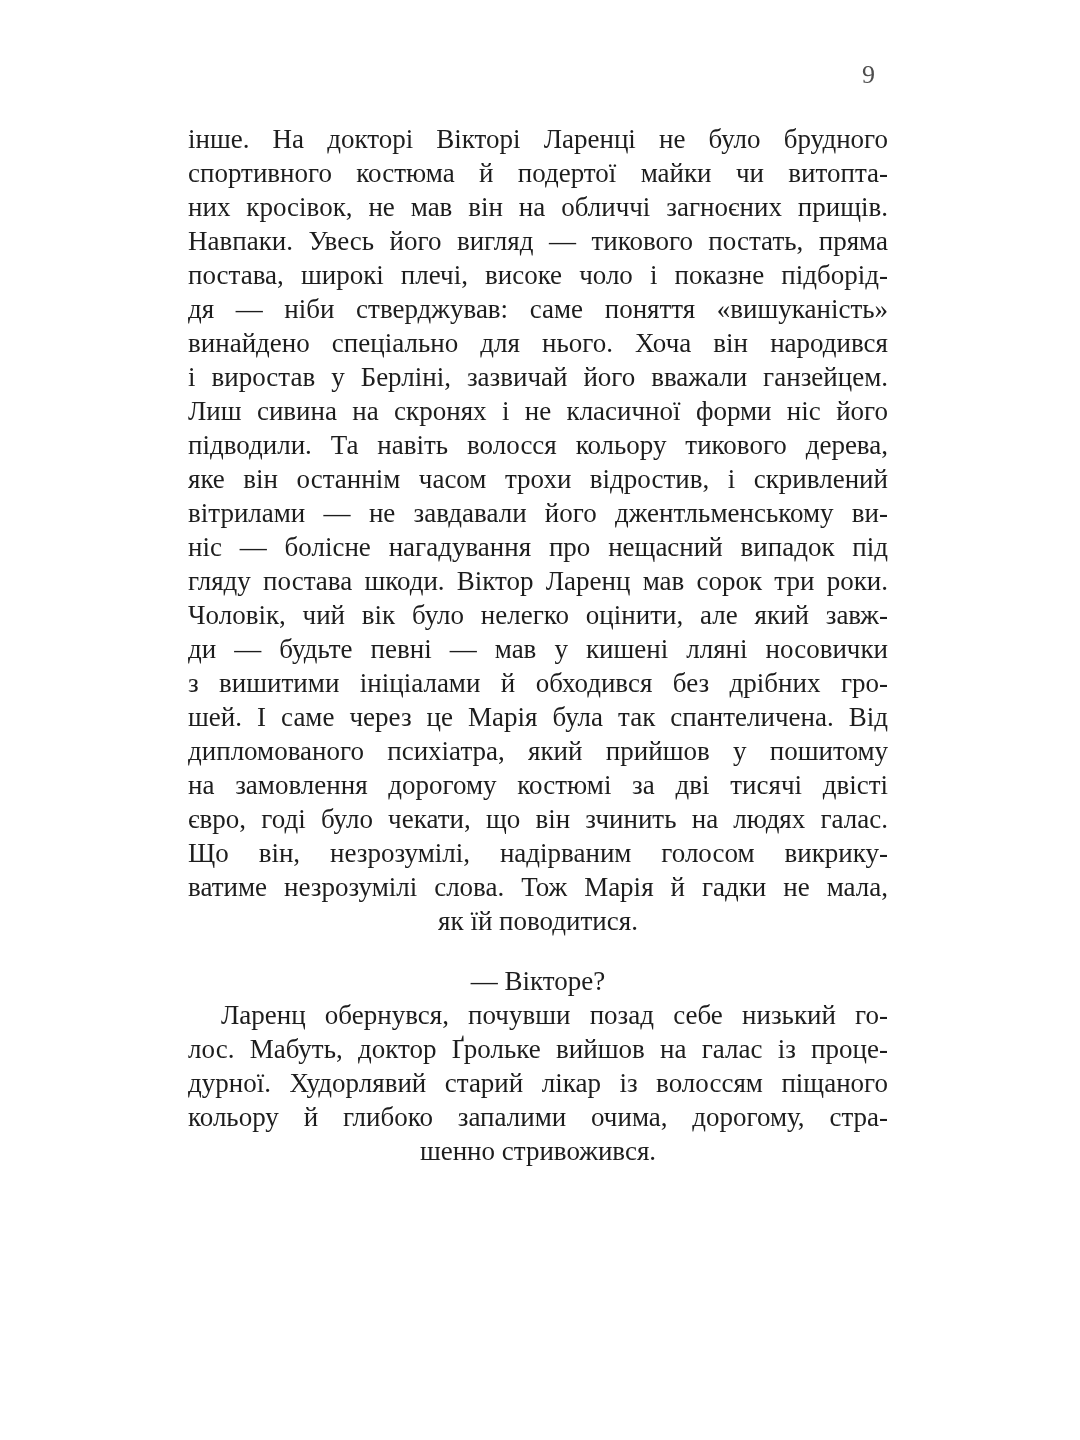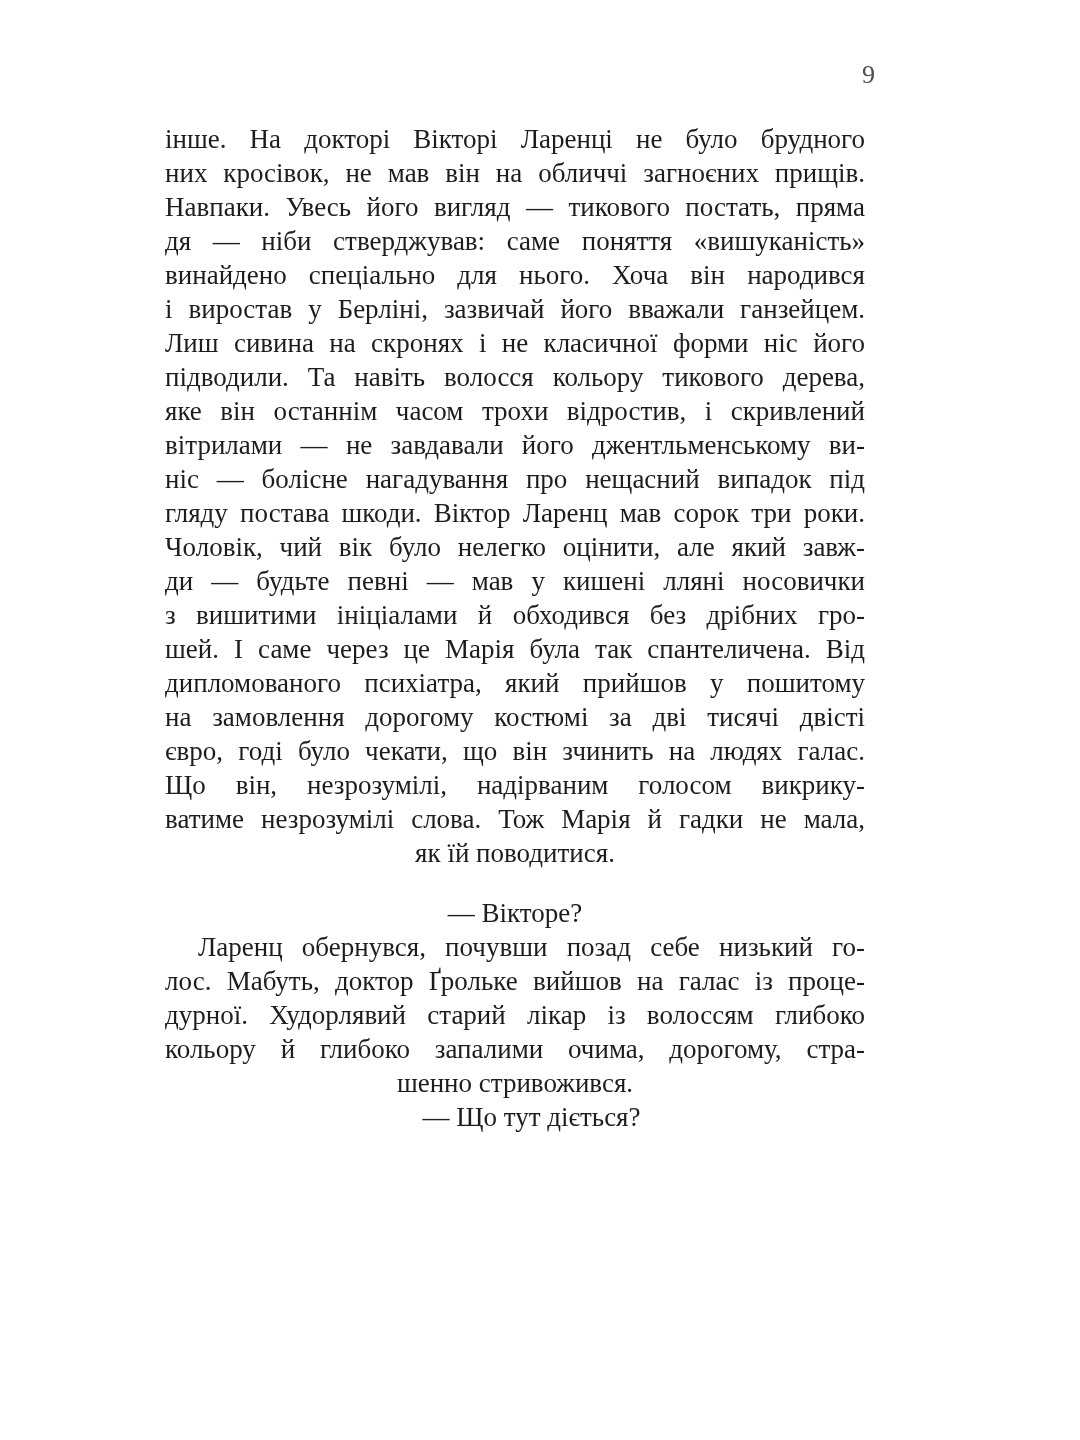--- a/index.html
+++ b/index.html
@@ -21,21 +21,21 @@
     left: 175px;
     width: 700px;
     text-align: right;
     font-size: 26px;
     line-height: 34px;
     color: #4d4d4d;
   }
   .text-block {
     position: absolute;
     top: 122px;
-    left: 165px;
+    left: 188px;
     width: 700px;
     font-size: 27px;
     line-height: 34px;
     color: #1d1d1d;
   }
   .paragraph { width: 700px; }
   .dialogue { margin-top: 26px; }
   .line {
     height: 34px;
     line-height: 34px;
@@ -51,22 +51,24 @@
   }
 </style>
 </head>
 <body>
 
 <div class="page">
   <div class="page-number">9</div>
   <div class="text-block">
     <div id="para1" class="paragraph">
         <div class="line just">інше. На докторі Вікторі Ларенці не було брудного</div>
+        <div class="line just">спортивного костюма й подертої майки чи витопта-</div>
         <div class="line just">них кросівок, не мав він на обличчі загноєних прищів.</div>
         <div class="line just">Навпаки. Увесь його вигляд — тикового постать, пряма</div>
+        <div class="line just">постава, широкі плечі, високе чоло і показне підборід-</div>
         <div class="line just">дя — ніби стверджував: саме поняття «вишуканість»</div>
         <div class="line just">винайдено спеціально для нього. Хоча він народився</div>
         <div class="line just">і виростав у Берліні, зазвичай його вважали ганзейцем.</div>
         <div class="line just">Лиш сивина на скронях і не класичної форми ніс його</div>
         <div class="line just">підводили. Та навіть волосся кольору тикового дерева,</div>
         <div class="line just">яке він останнім часом трохи відростив, і скривлений</div>
         <div class="line just">вітрилами — не завдавали його джентльменському ви-</div>
         <div class="line just">ніс — болісне нагадування про нещасний випадок під</div>
         <div class="line just">гляду постава шкоди. Віктор Ларенц мав сорок три роки.</div>
         <div class="line just">Чоловік, чий вік було нелегко оцінити, але який завж-</div>
@@ -77,19 +79,18 @@
         <div class="line just">на замовлення дорогому костюмі за дві тисячі двісті</div>
         <div class="line just">євро, годі було чекати, що він зчинить на людях галас.</div>
         <div class="line just">Що він, незрозумілі, надірваним голосом викрику-</div>
         <div class="line just">ватиме незрозумілі слова. Тож Марія й гадки не мала,</div>
         <div class="line">як їй поводитися.</div>
       </div>
     <div id="para2" class="paragraph dialogue">
         <div class="line">— Вікторе?</div>
         <div class="line just ind">Ларенц обернувся, почувши позад себе низький го-</div>
         <div class="line just">лос. Мабуть, доктор Ґрольке вийшов на галас із проце-</div>
-        <div class="line just">дурної. Худорлявий старий лікар із волоссям глибоко</div>
+        <div class="line just">дурної. Худорлявий старий лікар із волоссям піщаного</div>
         <div class="line just">кольору й глибоко запалими очима, дорогому, стра-</div>
         <div class="line">шенно стривожився.</div>
-        <div class="line ind">— Що тут діється?</div>
       </div>
   </div>
 </div>
 
 </body></html>

